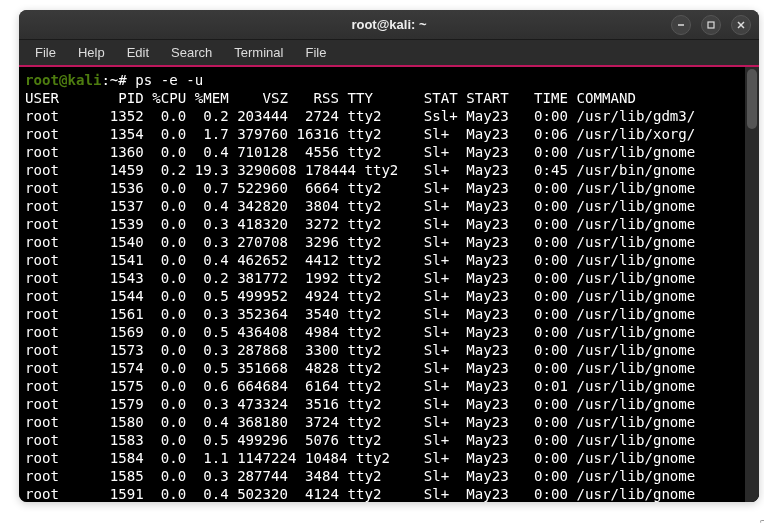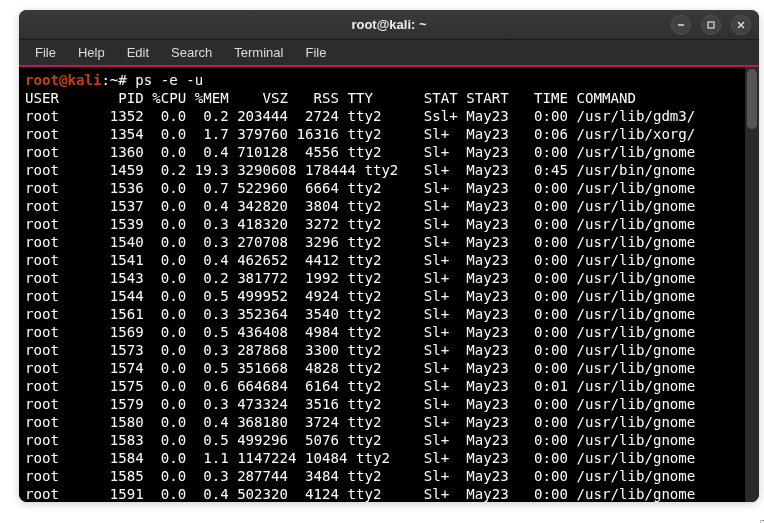--- a/index.html
+++ b/index.html
@@ -75,21 +75,21 @@
       background: #000;
       padding: 4px 6px;
       font-family: "DejaVu Sans Mono", "Liberation Mono", monospace;
       font-size: 14.1px;
       line-height: 18px;
       color: #fff;
       overflow: hidden;
       position: relative;
       white-space: pre;
     }
-    .prompt-user { color: #c2410c; font-weight: bold; }
+    .prompt-user { color: #4d7c0f; font-weight: bold; }
     .prompt-rest { color: #fff; }
     .scrollbar {
       position: absolute;
       right: 0;
       top: 57px;
       width: 14px;
       bottom: 0;
       background: #2a2a2a;
     }
     .scrollthumb {

